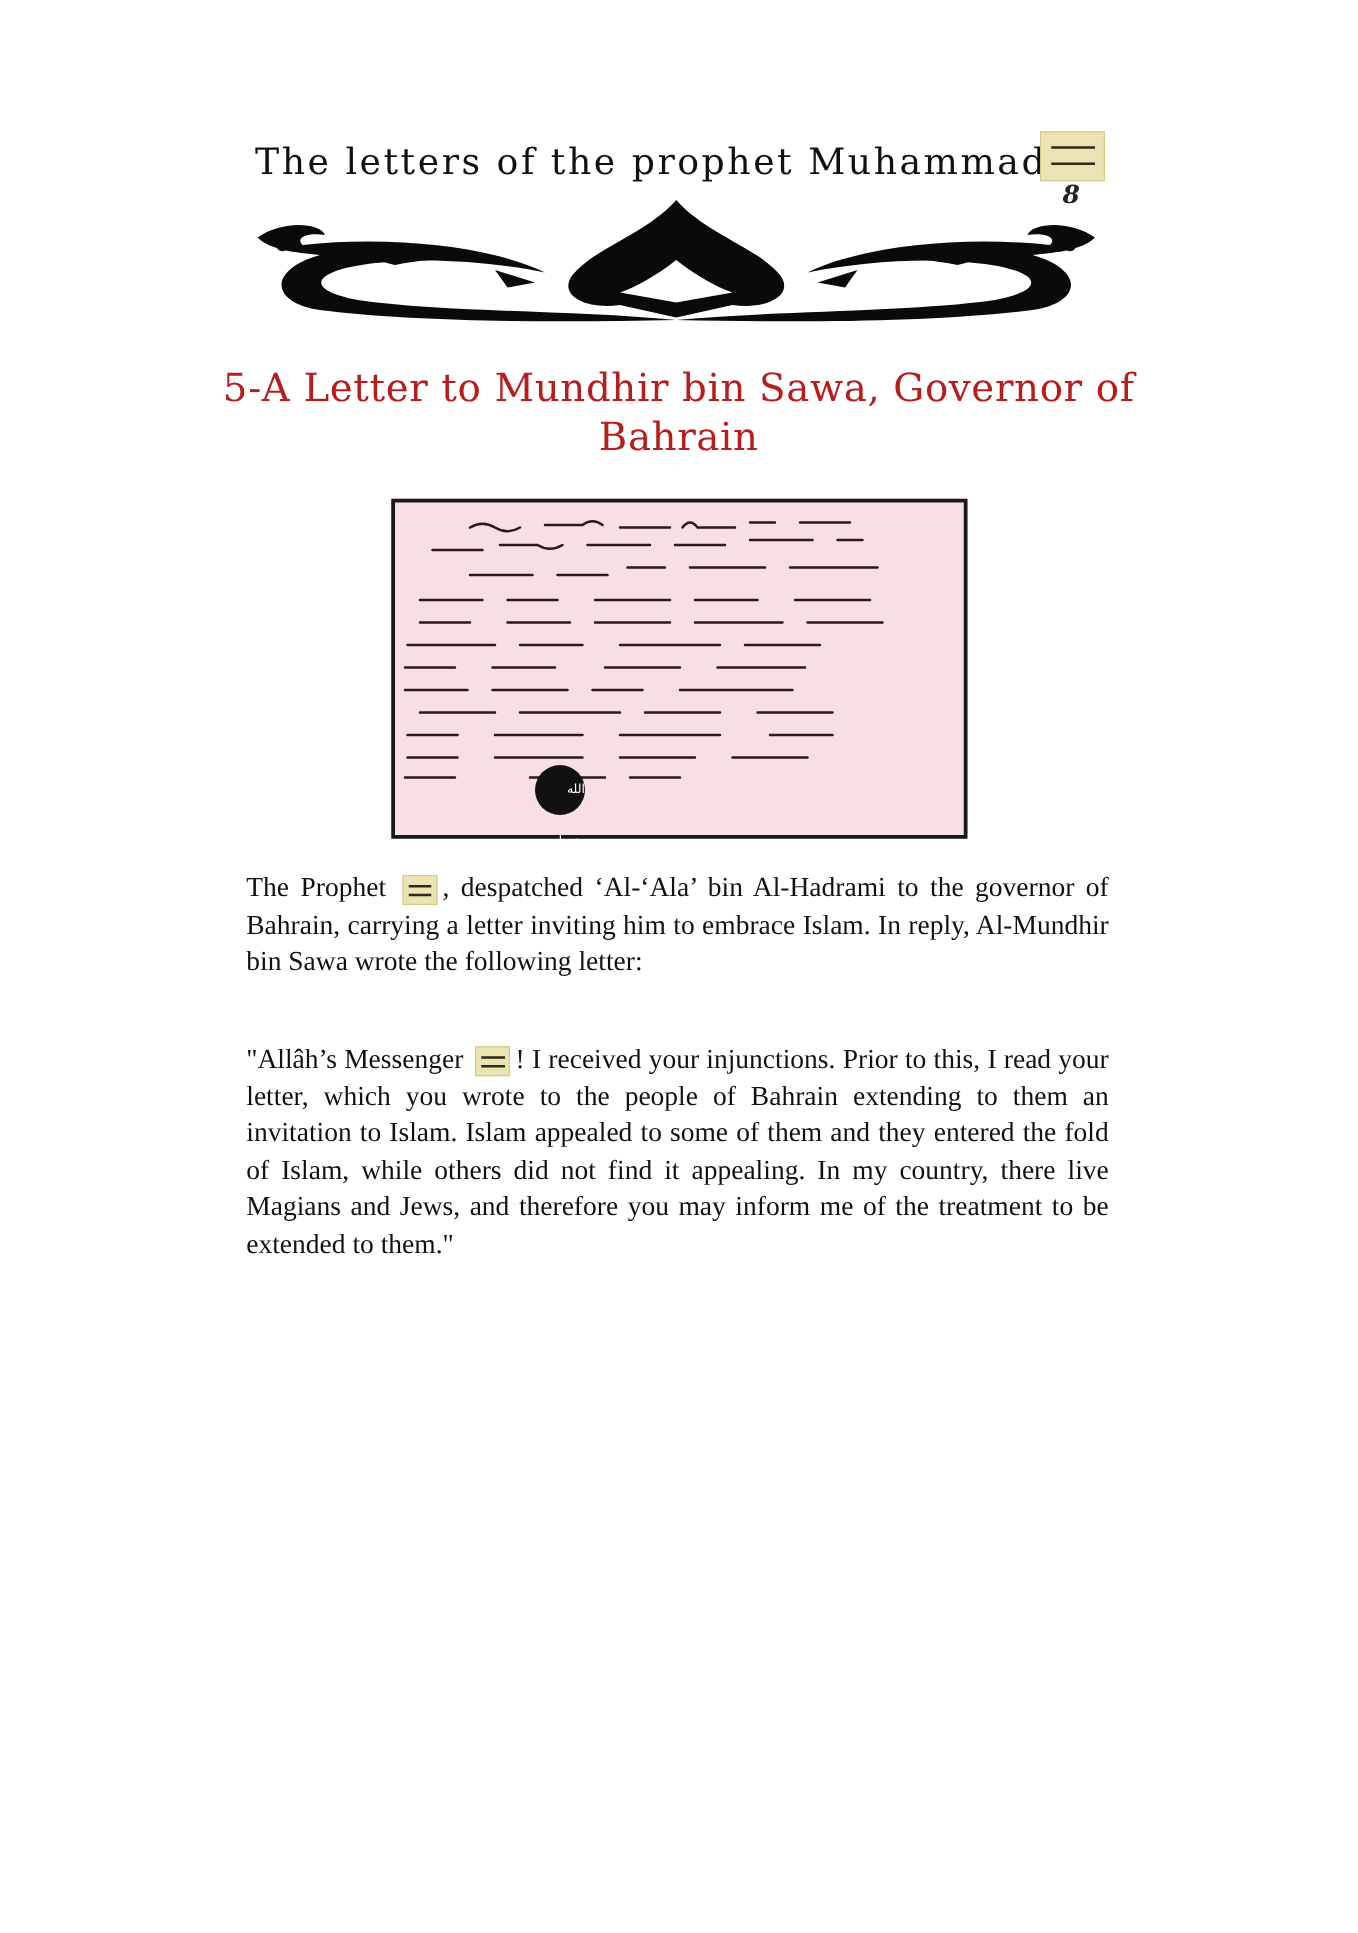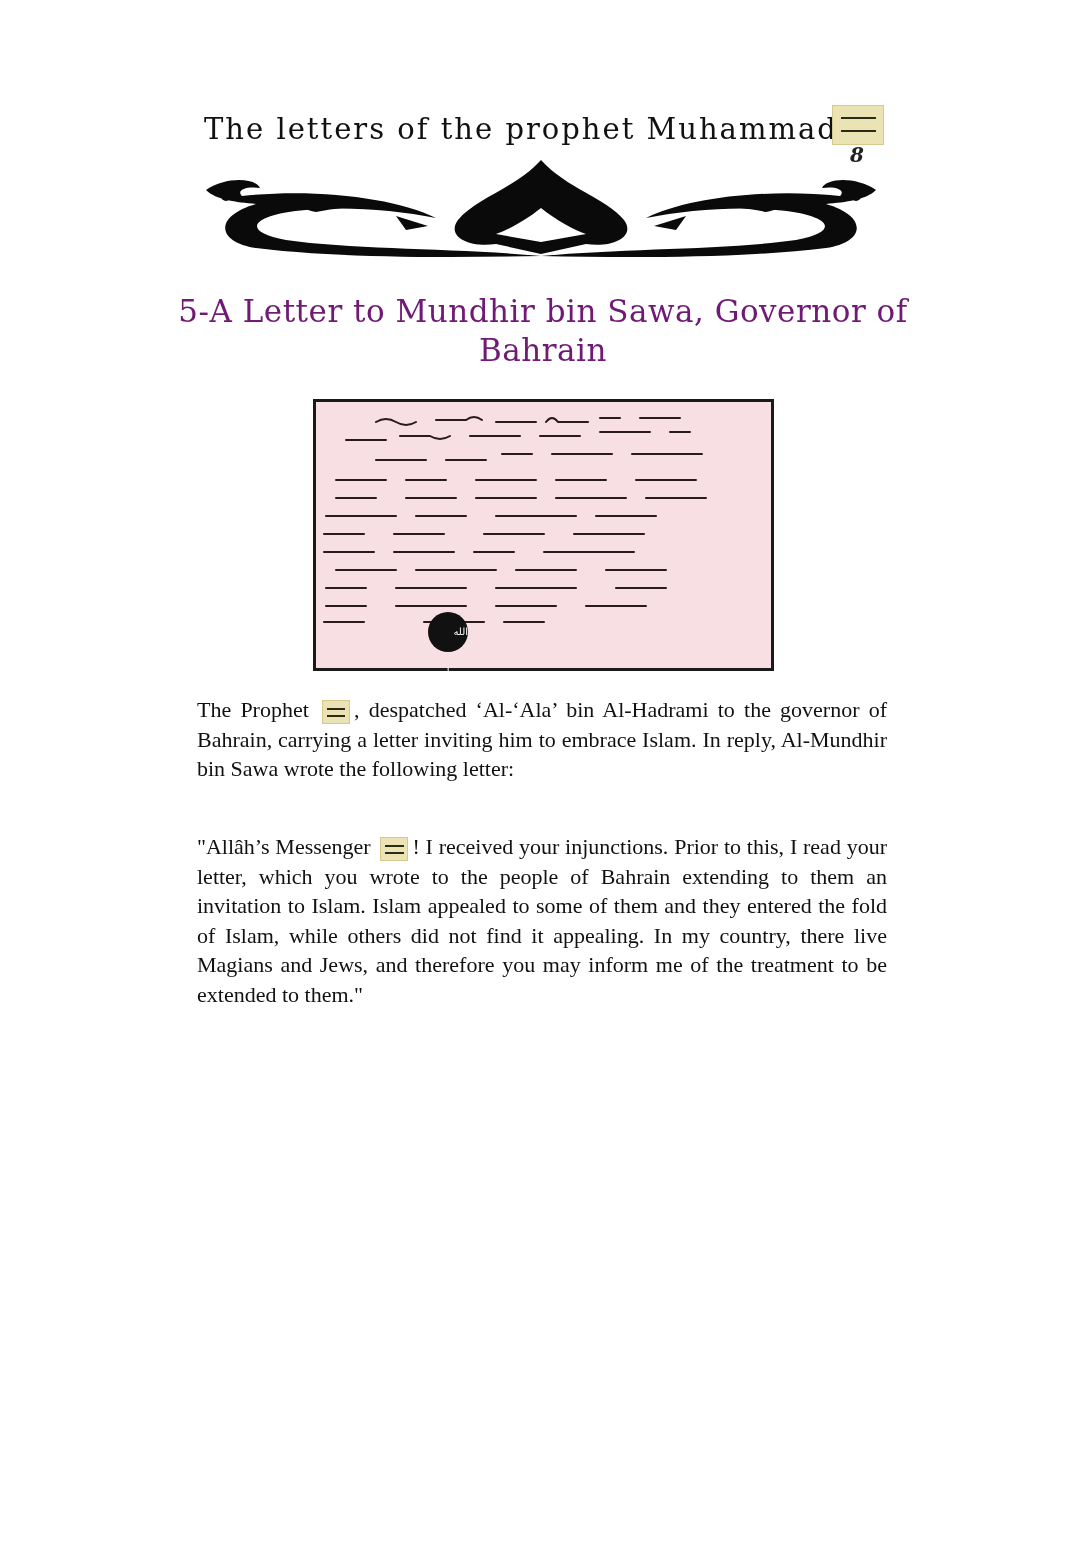--- a/index.html
+++ b/index.html
@@ -5,21 +5,21 @@
   html, body { margin: 0; padding: 0; background: #ffffff; }
   body { width: 1086px; height: 1546px; position: relative; overflow: hidden; font-family: "Liberation Serif", "DejaVu Serif", serif; color: #111; }
   .header-title { position: absolute; left: 204px; top: 112px; font-family: "DejaVu Serif", serif; font-size: 29px; letter-spacing: 2px; color: #111; white-space: nowrap; }
   .pbuh { display: inline-block; background: #ece3b4; border: 1px solid #d6c98a; position: relative; vertical-align: middle; }
   .pbuh::before, .pbuh::after { content: ""; position: absolute; left: 15%; right: 15%; height: 2px; background: #2b2b1a; }
   .pbuh::before { top: 30%; }
   .pbuh::after { top: 62%; }
   .header-seal { position: absolute; left: 832px; top: 105px; width: 50px; height: 38px; }
   .page-number { position: absolute; left: 850px; top: 143px; font-family: "DejaVu Serif", serif; font-style: italic; font-weight: bold; font-size: 20px; color: #222; }
   .ornament { position: absolute; left: 196px; top: 158px; width: 690px; height: 100px; }
-  .chapter-title { position: absolute; left: 150px; width: 786px; top: 292px; text-align: center; font-family: "DejaVu Serif", serif; font-size: 31px; line-height: 39px; color: #701a75; letter-spacing: 0.5px; }
+  .chapter-title { position: absolute; left: 150px; width: 786px; top: 292px; text-align: center; font-family: "DejaVu Serif", serif; font-size: 31px; line-height: 39px; color: #b91c1c; letter-spacing: 0.5px; }
   .letter-frame { position: absolute; left: 313px; top: 399px; width: 455px; height: 266px; border: 3px solid #1a1a1a; background: #f7dfe3; }
   .letter-lines { position: absolute; left: 0; top: 0; width: 100%; height: 100%; }
   .seal { position: absolute; left: 112px; top: 210px; width: 40px; height: 40px; border-radius: 50%; background: #111; color: #fff; font-size: 10px; text-align: right; line-height: 40px; }
   .body-para { position: absolute; left: 197px; width: 690px; font-family: "Liberation Serif", serif; font-size: 22px; line-height: 29.5px; text-align: justify; color: #111; }
   .para-1 { top: 695px; }
   .para-2 { top: 832px; }
   .inline-seal { width: 26px; height: 22px; margin: 0 4px; }
 </style>
 </head>
 <body>

